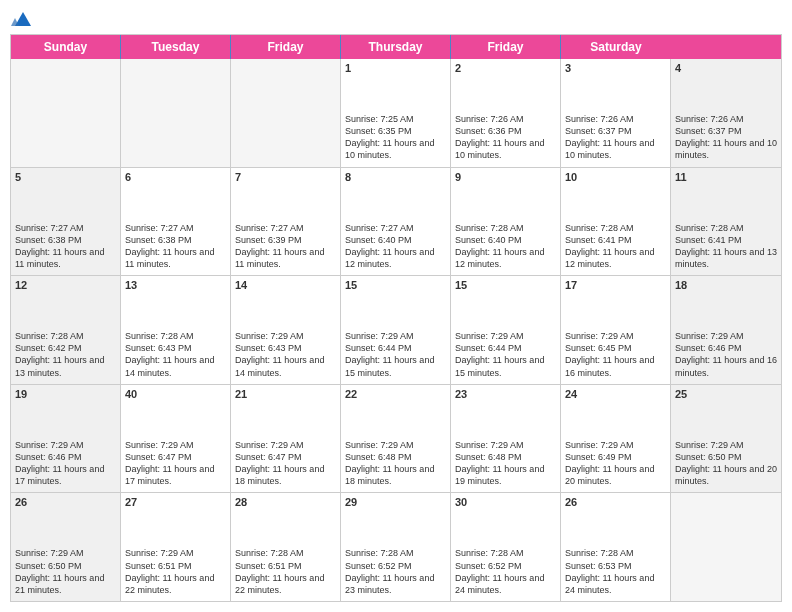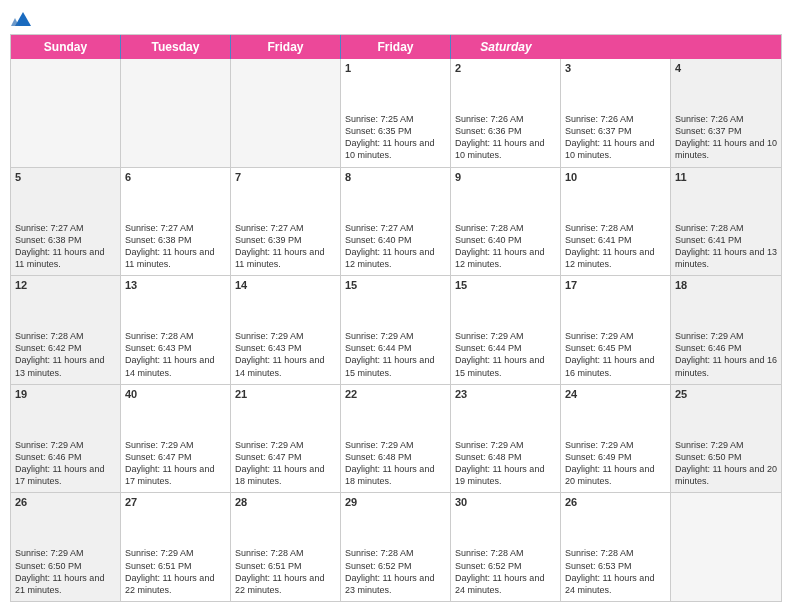--- a/index.html
+++ b/index.html
@@ -60,21 +60,21 @@
       background: #ec4899;
     }
     .cal-header-cell {
       color: #fff;
       font-size: 12px;
       font-weight: bold;
       text-align: center;
       padding: 5px 2px;
       border-right: 1px solid #4a85c5;
     }
-    .cal-header-cell:last-child { border-right: none; font-style: italic; }
+    .cal-header-cell:last-child { border-right: none; }
     .cal-body {
       flex: 1;
       display: flex;
       flex-direction: column;
     }
     .cal-row {
       display: grid;
       grid-template-columns: repeat(7, 1fr);
       flex: 1;
       border-bottom: 1px solid #ccc;
@@ -125,20 +125,21 @@
       <div class="month-title"></div>
       <div class="location"></div>
     </div>
   </div>
 
   <div class="calendar">
     <div class="cal-header">
     <div class="cal-header-cell">Sunday</div>
         <div class="cal-header-cell">Tuesday</div>
         <div class="cal-header-cell">Friday</div>
+        <div class="cal-header-cell">Thursday</div>
         <div class="cal-header-cell">Friday</div>
         <div class="cal-header-cell">Saturday</div>
       </div>
     <div class="cal-body">
     <div class="cal-row">
           <div class="cal-cell empty"></div>
           <div class="cal-cell empty"></div>
           <div class="cal-cell empty"></div>
           <div class="cal-cell">
             <div class="day-num">1</div>

